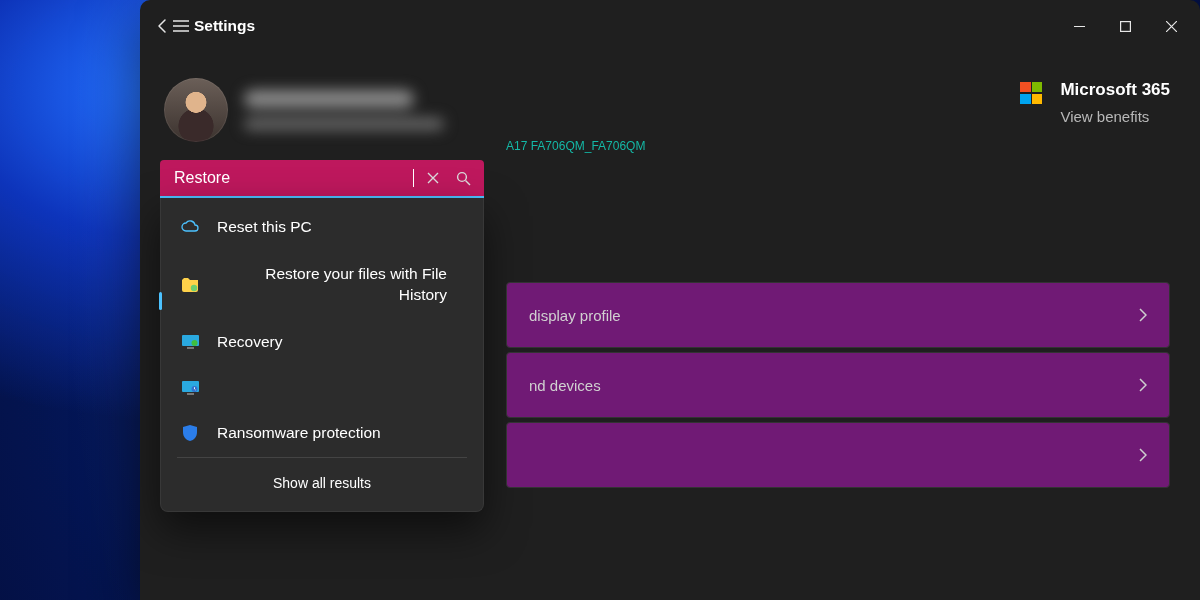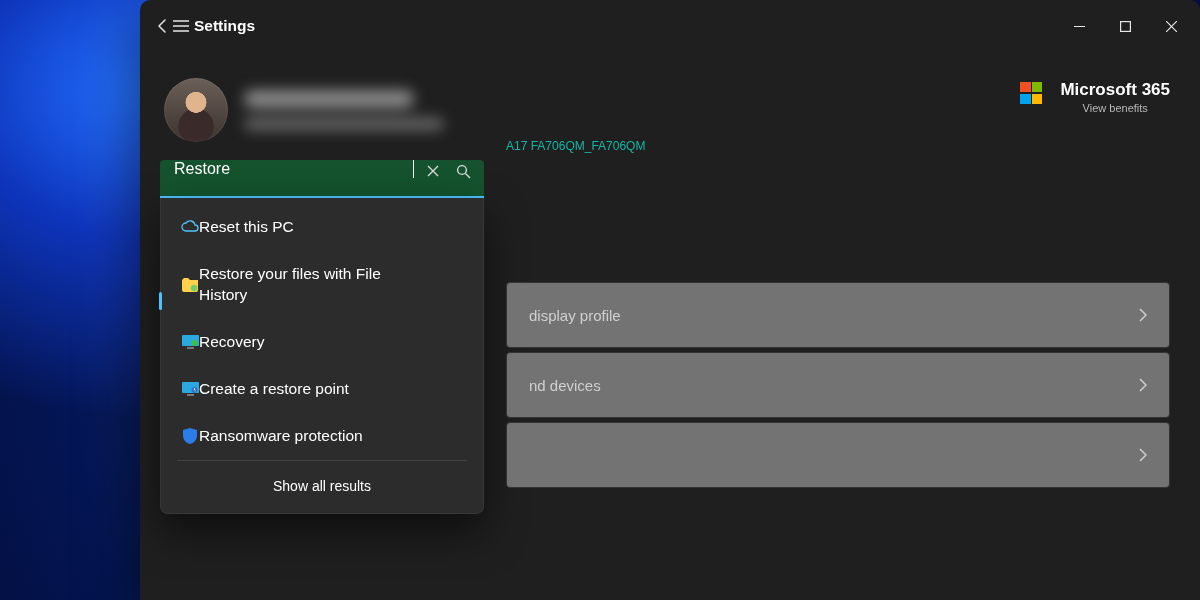--- a/index.html
+++ b/index.html
@@ -60,22 +60,22 @@
       box-shadow: 0 0 0 1px rgba(255,255,255,0.08) inset;
       flex-shrink:0;
     }
     .account-text { filter: blur(7px); }
     .account-name { width: 170px; height: 18px; background:#8a8a8a; border-radius:9px; margin-bottom:10px; }
     .account-email { width: 200px; height: 12px; background:#6a6a6a; border-radius:6px; }
 
     
     .search-wrap { padding: 0 2px; position:relative; }
     .search-box {
-      display:flex; align-items:flex-start;
-      background:#14532d;
+      display:flex; align-items:center;
+      background:#be185d;
       border-radius: 4px 4px 0 0;
       height: 38px;
       padding: 0 10px 0 14px;
       border-bottom: 2px solid #4cc2ff;
       gap: 8px;
     }
     .search-input {
       flex:1; background:transparent; border:none; outline:none;
       color:#fff; font-size: 16px; font-weight:500;
     }
@@ -89,52 +89,53 @@
     
     .dropdown {
       background:#2c2c2c;
       border-radius: 0 0 8px 8px;
       border:1px solid #383838;
       border-top:none;
       box-shadow: 0 18px 40px rgba(0,0,0,0.55);
       padding: 6px 0 2px;
     }
     .result {
-      display:flex; align-items:center; 
+      display:flex; align-items:center; gap: 18px;
       padding: 13px 12px 13px 20px;
       font-size: 15.5px; color:#fff;
       line-height: 1.35;
+      text-align: right;
     }
     .result .r-icon { width:18px; height:18px; flex-shrink:0; display:flex; align-items:center; justify-content:center;}
     .result .r-text { max-width: 230px; }
     .sep { height:1px; background:#444; margin: 0 16px; }
     .show-all { justify-content:center; padding: 16px; font-size:14px; color:#fff; }
 
     
     .main { flex:1; position:relative; padding-top: 30px;}
     .side-cards { position:absolute; right:0; top:28px; display:flex; flex-direction:column; gap:28px; }
     .side-card { display:flex; align-items:flex-start; gap:14px; }
     .sc-icon { width:26px; height:26px; flex-shrink:0; }
     .sc-title { font-size:17px; font-weight:600; color:#fff; }
-    .sc-sub { font-size:11px; color:#b8b8b8; margin-top:2px;text-align:center;}
+    .sc-sub { font-size:15px; color:#b8b8b8; margin-top:8px;}
     .sc-sub.dot::before { content:"•"; color:#4cc2ff; margin-right:6px; font-size:14px;}
 
     .ms365 { display:grid; grid-template-columns:1fr 1fr; grid-template-rows:1fr 1fr; gap:1.5px; width:22px; height:22px; margin-top:2px;}
     .ms365 span:nth-child(1){background:#f25022}
     .ms365 span:nth-child(2){background:#7fba00}
     .ms365 span:nth-child(3){background:#00a4ef}
     .ms365 span:nth-child(4){background:#ffb900}
 
     .wu-icon { width:26px;height:26px;border-radius:50%;background:#0a84d6;display:flex;align-items:center;justify-content:center; }
 
     .device-line { font-size:12px; color:#14b8a6; position:absolute; top:87px; left:0; white-space:nowrap;}
 
     .list { margin-top: 200px; display:flex; flex-direction:column; gap:4px; }
     .row {
-      background:#737373; border:1px solid #333; border-radius:4px;
+      background:#701a75; border:1px solid #333; border-radius:4px;
       height: 66px; display:flex; align-items:center;
       padding: 0 22px; position:relative;
       font-size:15px; color:#d0d0d0;
     }
     .row .partial { color:#d0d0d0; }
     .chev { margin-left:auto; color:#cfcfcf; }
 
     svg { display:block; }
   </style>
 </head>
@@ -241,21 +242,20 @@
 
           <div class="result">
             <span class="r-icon">
               <svg width="17" height="14" viewBox="0 0 17 14">
                   <rect x="0" y="0" width="17" height="11" rx="1" fill="#2aa9e0"></rect>
                   <rect x="5" y="12" width="7" height="2" fill="#777"></rect>
                   <circle cx="12.5" cy="8" r="3" fill="#3272cf"></circle>
                   <path d="M12.5 6.2v1.8l1.2 1" stroke="#fff" stroke-width="0.9"></path>
                 </svg>
             </span>
-            <span class="r-text">Create a restore point</span>
           </div>
 
           <div class="result">
             <span class="r-icon">
               <svg width="14" height="16" viewBox="0 0 14 16">
                   <path d="M7 0l7 2v5c0 5-3 8-7 9C3 15 0 12 0 7V2l7-2z" fill="#2b7de9"></path>
                 </svg>
             </span>
             <span class="r-text">Ransomware protection</span>
           </div>

